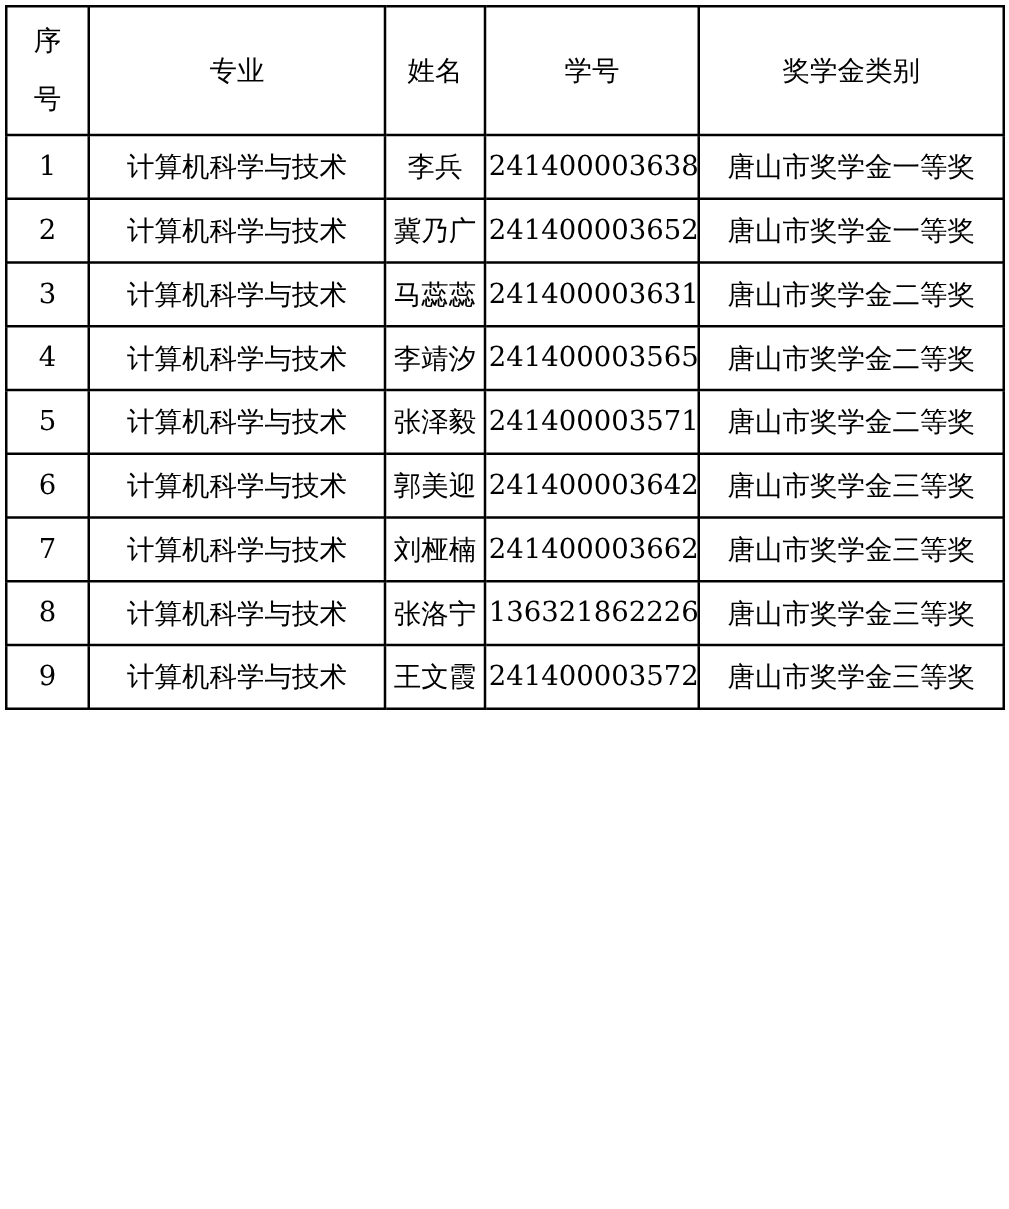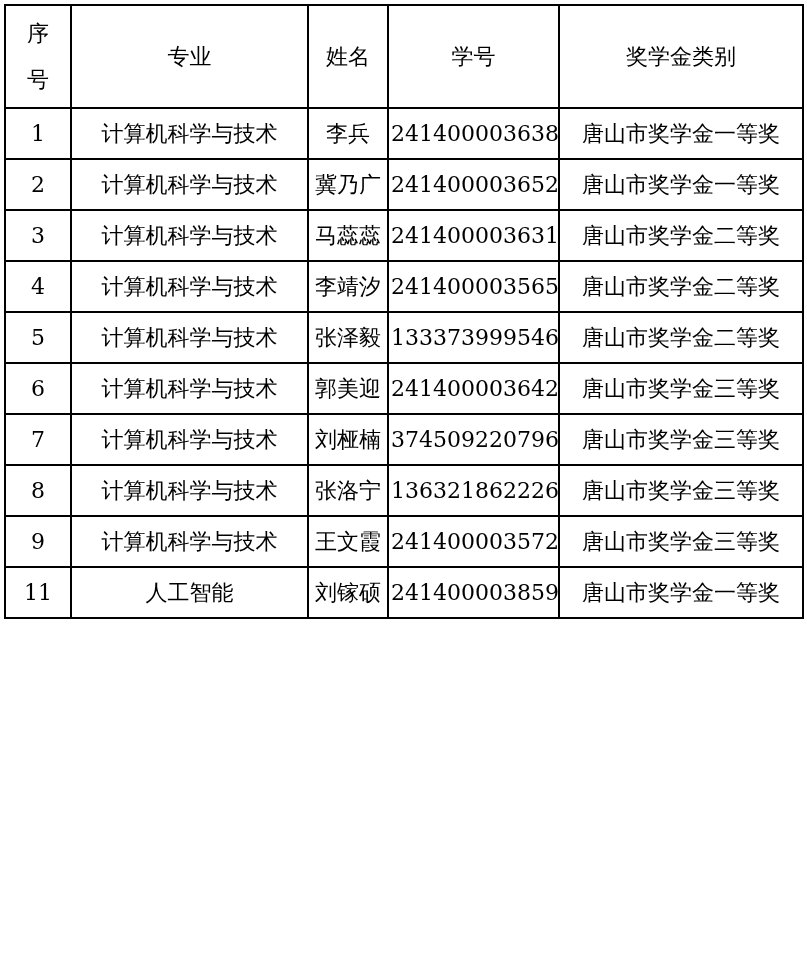--- a/index.html
+++ b/index.html
@@ -101,53 +101,46 @@
     <td>4</td>
     <td>计算机科学与技术</td>
     <td>李靖汐</td>
     <td>241400003565</td>
     <td>唐山市奖学金二等奖</td>
   </tr>
         <tr>
     <td>5</td>
     <td>计算机科学与技术</td>
     <td>张泽毅</td>
-    <td>133373999546</td>
+    <td>241400003571</td>
     <td>唐山市奖学金二等奖</td>
   </tr>
         <tr>
     <td>6</td>
     <td>计算机科学与技术</td>
     <td>郭美迎</td>
     <td>241400003642</td>
     <td>唐山市奖学金三等奖</td>
   </tr>
         <tr>
     <td>7</td>
     <td>计算机科学与技术</td>
     <td>刘桠楠</td>
-    <td>374509220796</td>
+    <td>241400003662</td>
     <td>唐山市奖学金三等奖</td>
   </tr>
         <tr>
     <td>8</td>
     <td>计算机科学与技术</td>
     <td>张洛宁</td>
     <td>136321862226</td>
     <td>唐山市奖学金三等奖</td>
   </tr>
         <tr>
     <td>9</td>
     <td>计算机科学与技术</td>
     <td>王文霞</td>
     <td>241400003572</td>
     <td>唐山市奖学金三等奖</td>
   </tr>
-        <tr>
-    <td>11</td>
-    <td>人工智能</td>
-    <td>刘镓硕</td>
-    <td>241400003859</td>
-    <td>唐山市奖学金一等奖</td>
-  </tr>
       </tbody>
   </table>
 </div>
 
 </body></html>

